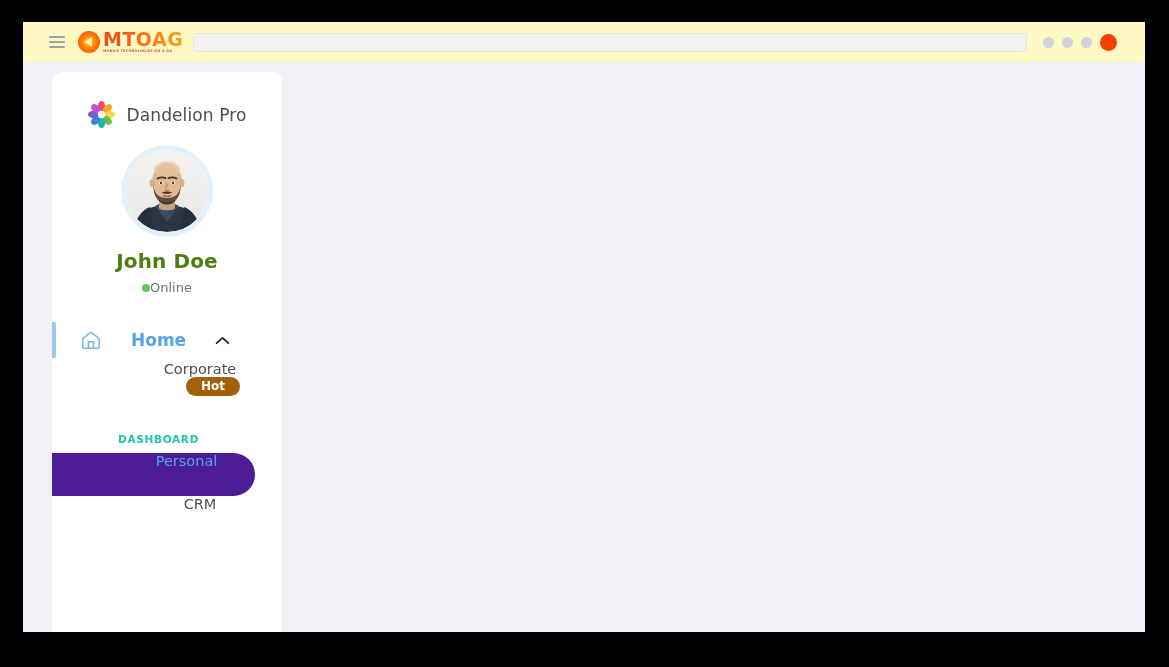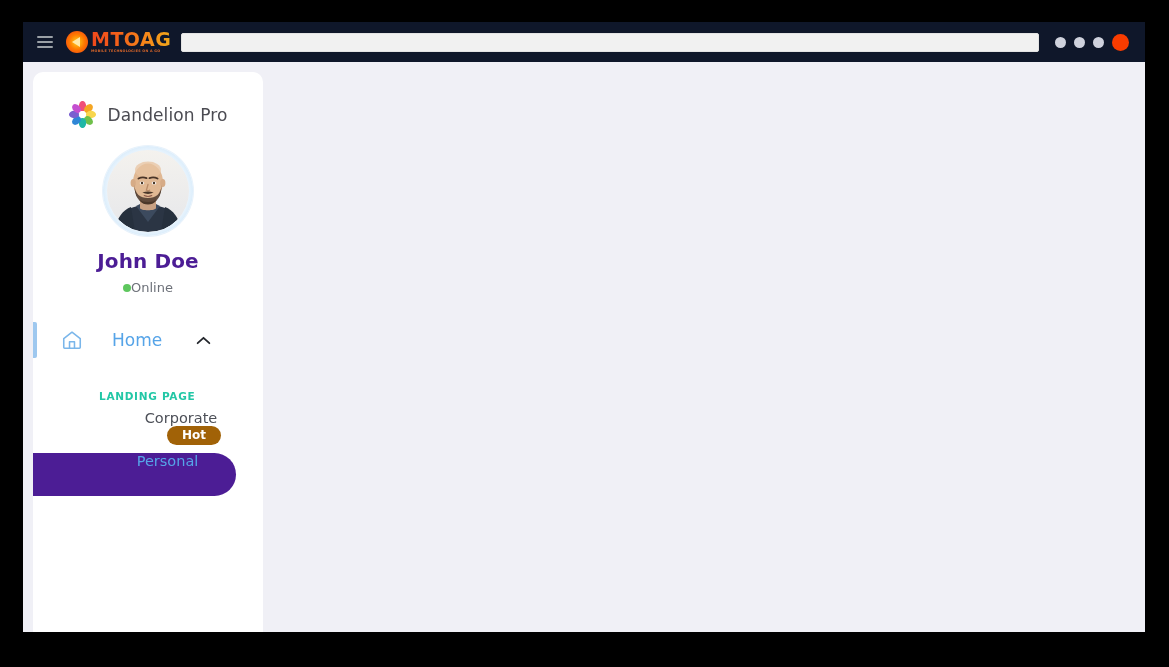--- a/index.html
+++ b/index.html
@@ -29,24 +29,24 @@
     background: #ffffff;
     overflow: hidden;
   }
 
   
   .browser-chrome {
     position: absolute;
     left: 0; top: 0;
     width: 1122px;
     height: 40px;
-    background: #0f172a;
-    display: flex;
-    align-items: center;
-    padding: 0 12px;
+    background: #fef9c3;
+    display: flex;
+    align-items: center;
+    padding: 0 24px;
   }
 
   .hamburger-btn {
     width: 18px;
     height: 16px;
     display: flex;
     flex-direction: column;
     justify-content: center;
     gap: 3px;
     margin-left: 2px;
@@ -152,21 +152,21 @@
     top: 40px;
     width: 1122px;
     height: 570px;
     background: #f0f0f6;
     overflow: hidden;
   }
 
   
   .sidebar {
     position: absolute;
-    left: 10px;
+    left: 29px;
     top: 10px;
     width: 230px;
     height: 560px;
     background: #ffffff;
     border-radius: 10px 10px 0 0;
     overflow: hidden;
   }
 
   .sidebar-brand {
     display: flex;
@@ -216,21 +216,21 @@
     background: #eef0f2;
     position: relative;
   }
   .avatar-photo svg { display: block; }
 
   .user-name {
     text-align: center;
     margin-top: 13px;
     font-size: 20px;
     font-weight: 700;
-    color: #4c1d95;
+    color: #4d7c0f;
     font-family: "DejaVu Sans", sans-serif;
     letter-spacing: 0.1px;
   }
   .user-status {
     display: flex;
     align-items: center;
     justify-content: center;
     margin-top: 7px;
   }
   .status-dot {
@@ -267,20 +267,21 @@
     background: #9ec8ef;
     border-radius: 0 2px 2px 0;
   }
   .home-icon { width: 22px; height: 22px; flex: 0 0 auto; }
   .home-icon svg { display: block; }
   .nav-head-label {
     margin-left: 29px;
     font-size: 17px;
     color: #56a4e8;
     font-family: "DejaVu Sans", sans-serif;
+    font-weight: bold;
   }
   .chevron {
     position: absolute;
     right: 52px;
     width: 15px;
     height: 9px;
     cursor: pointer;
   }
   .chevron svg { display: block; }
 
@@ -480,33 +481,36 @@
               </svg>
             </span>
             <span class="nav-head-label">Home</span>
             <span class="chevron">
               <svg width="15" height="9" viewBox="0 0 16 10" fill="none" stroke="#23262c" stroke-width="2" stroke-linecap="round" stroke-linejoin="round">
                 <path d="M1.5 8 L8 2 L14.5 8"></path>
               </svg>
             </span>
           </div>
 
-          <div class="nav-section-title">LANDING PAGE</div>
 
           <div class="nav-item">
             <span class="nav-item-label">Corporate</span>
             <span class="badge-hot">Hot</span>
           </div>
 
 
+          <div class="nav-section-title">DASHBOARD</div>
 
           <div class="nav-item active">
             <span class="nav-item-label">Personal</span>
           </div>
 
+          <div class="nav-item">
+            <span class="nav-item-label">CRM</span>
+          </div>
 
           <div class="nav-item">
             
           </div>
 
         </div>
       </div>
 
       <div class="main-content"></div>
 

